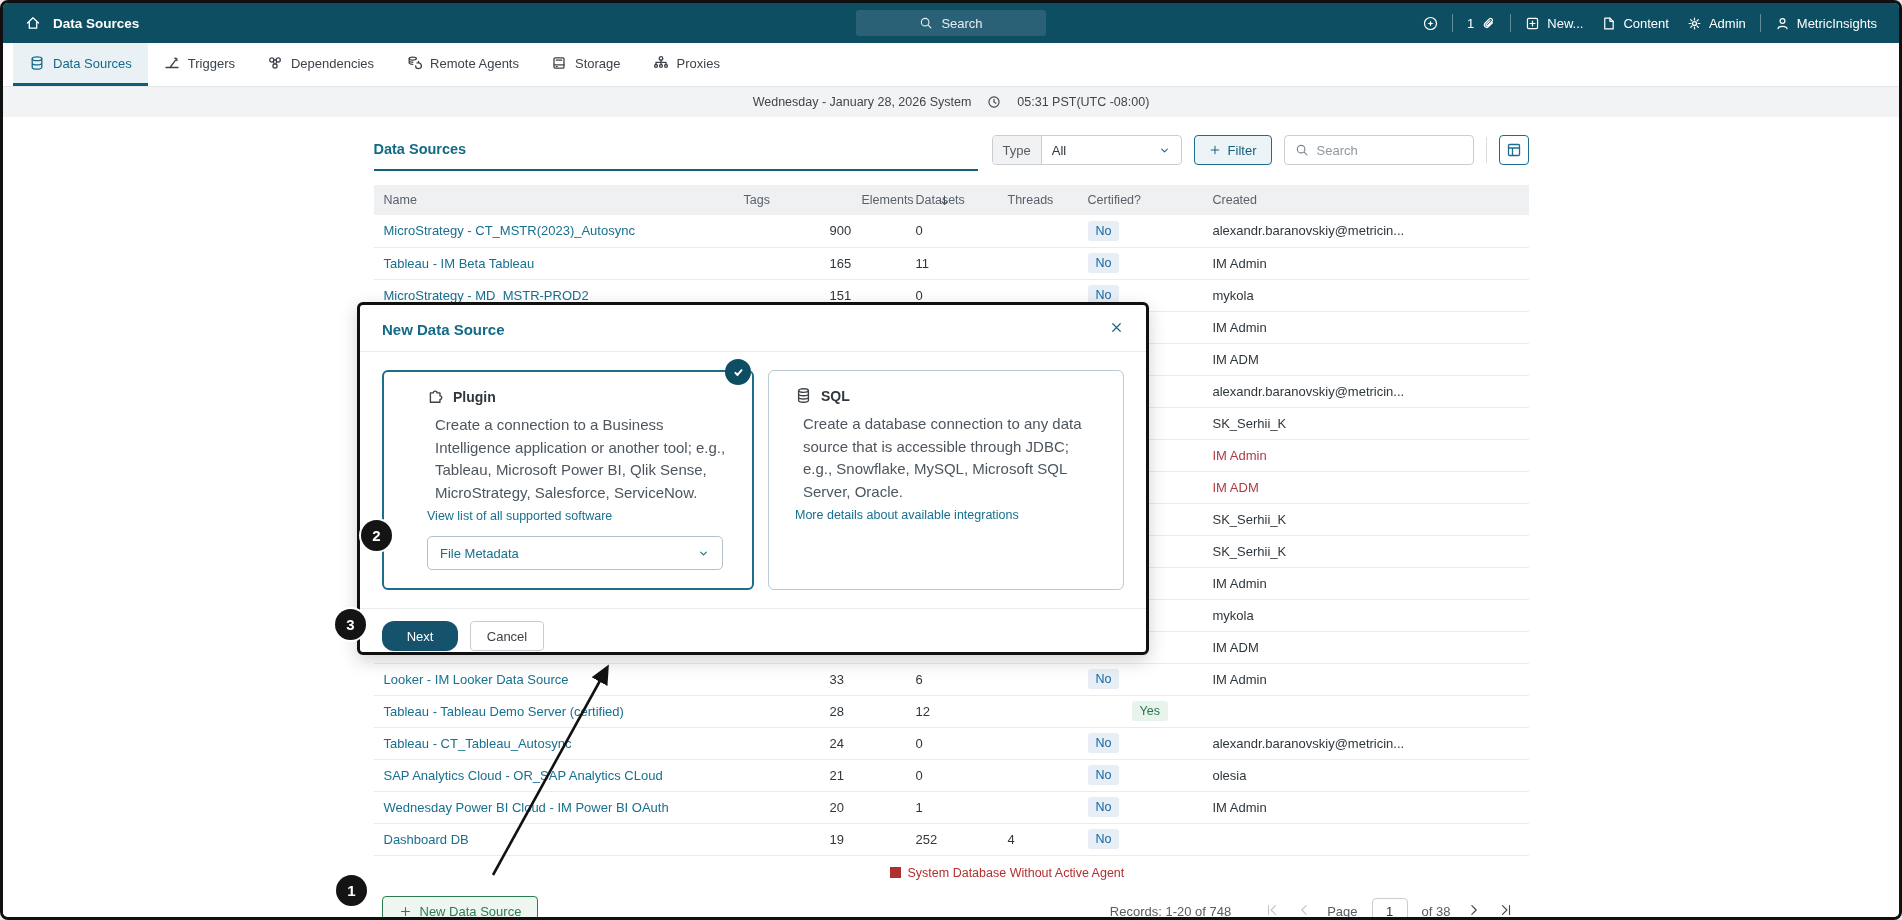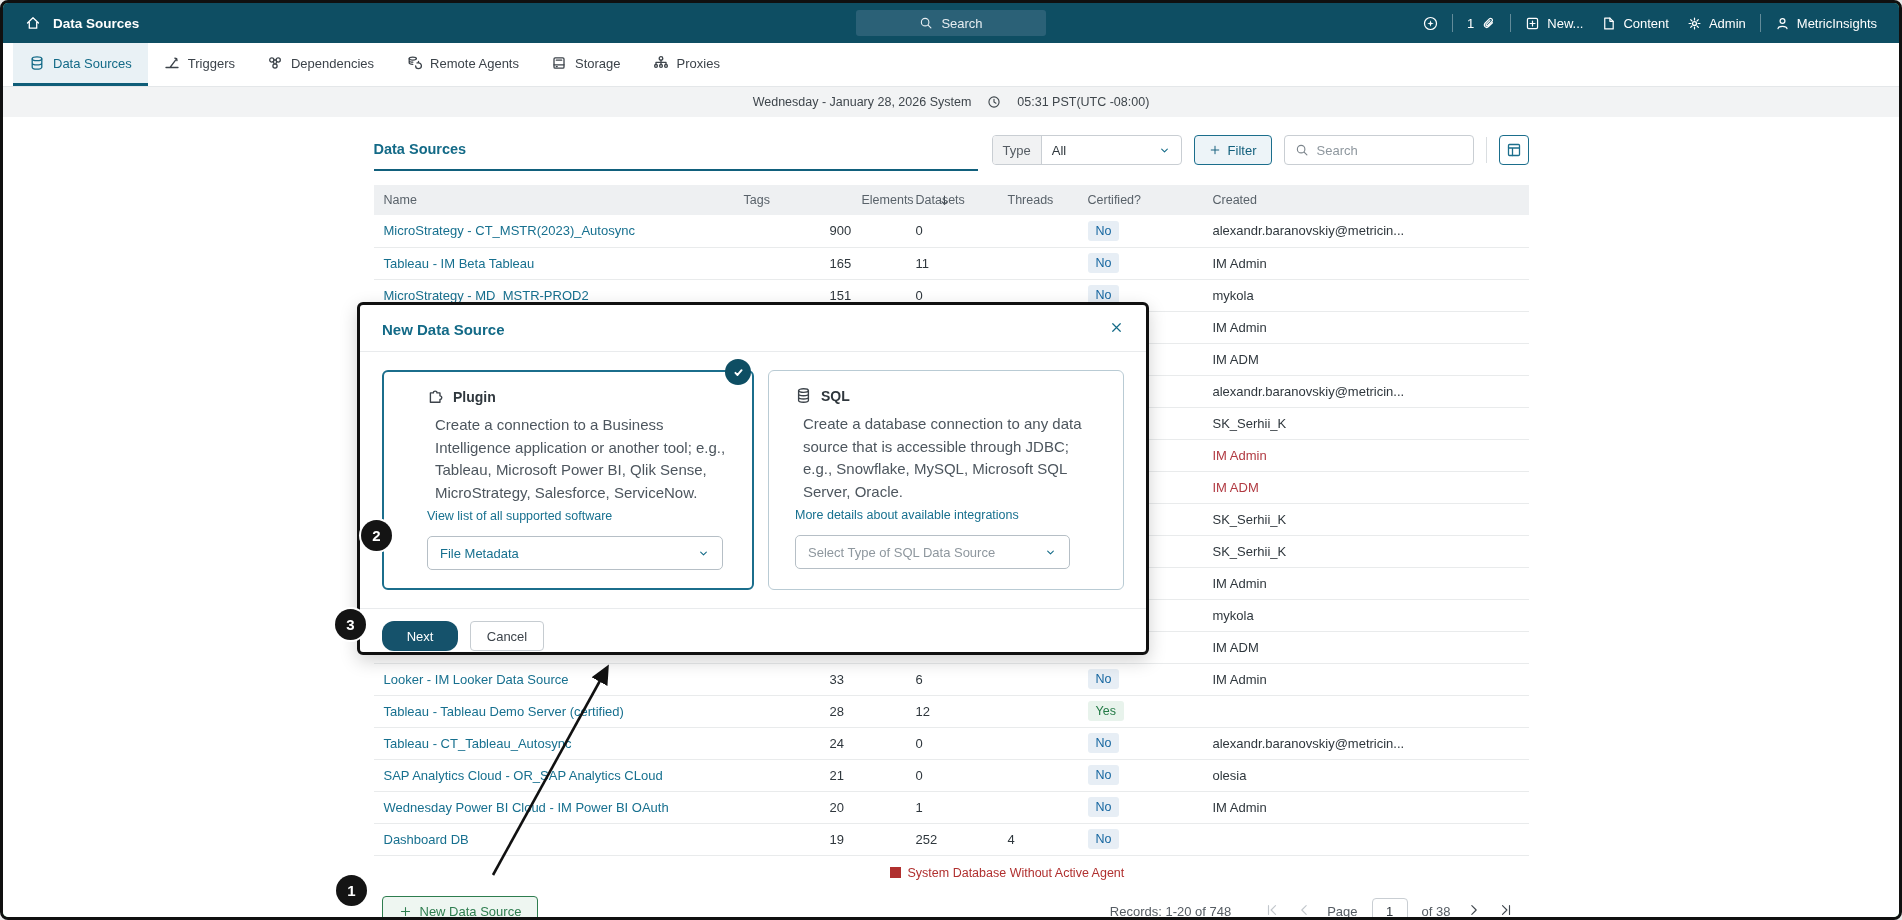--- a/index.html
+++ b/index.html
@@ -75,21 +75,21 @@
   thead th { background:#eef0f2; height:30px; text-align:left; font-weight:normal;
              color:#59626a; font-size:12.5px; padding:0 0 0 10px; cursor:pointer; }
   thead th .th-wrap { display:flex; align-items:center; gap:24px;padding-left:32px; }
   thead th .icn { width:13px; height:13px; color:#3c434a; }
   tbody td { height:32px; border-bottom:1px solid #e9ebec; padding:0 0 0 10px;
              font-size:13px; color:#2f373d; white-space:nowrap; overflow:hidden; }
   td a.name-link { color:#17708f; text-decoration:none; cursor:pointer; }
   .badge { display:inline-block; min-width:24px; text-align:center; padding:3px 8px;
            border-radius:3px; font-size:12.5px; }
   .badge.no  { background:#e7eef5; color:#1566a0; }
-  .badge.yes { background:#e8f3ec; color:#237a46; }
+  .badge.yes { background:#e8f3ec; color:#237a46;margin-left:44px; }
   .cell-icon { background:none; border:none; cursor:pointer; padding:0; }
   .cell-icon .icn { width:17px; height:17px; }
   .dep-col  { color:#2a7d9c; }
   .trash-col{ color:#40474e; }
   tr.alert td, tr.alert .dep-col, tr.alert .trash-col { color:#b13a42; }
 
   .legend { display:flex; align-items:center; gap:7px; margin:10px 0 0 516px;
             color:#b0302f; font-size:12.5px; }
   .legend-sq { width:11px; height:11px; background:#b0302f; display:inline-block; }
 
@@ -861,28 +861,20 @@
           <span class="icn">
               <svg viewBox="0 0 16 16">
                 <ellipse cx="8" cy="3.4" rx="4.6" ry="1.7"></ellipse>
                 <path d="M3.4 3.4v9.2c0 .9 2 1.7 4.6 1.7s4.6-.8 4.6-1.7V3.4M3.4 6.5c0 .9 2 1.7 4.6 1.7s4.6-.8 4.6-1.7M3.4 9.6c0 .9 2 1.7 4.6 1.7s4.6-.8 4.6-1.7"></path>
               </svg>
             </span>
           <span>SQL</span>
         </div>
         <div class="opt-desc">Create a database connection to any data source that is accessible through JDBC; e.g., Snowflake, MySQL, Microsoft SQL Server, Oracle.</div>
         <a class="opt-link">More details about available integrations</a>
-        <div class="opt-select">
-          <span>Select Type of SQL Data Source</span>
-          <span class="icn">
-              <svg viewBox="0 0 16 16">
-                <path d="m4.5 6.2 3.5 3.6 3.5-3.6"></path>
-              </svg>
-            </span>
-        </div>
       </div>
     </div>
     <div class="modal-foot">
       <button class="btn-next">Next</button>
       <button class="btn-cancel">Cancel</button>
     </div>
   </div>
 
   <svg class="annot-arrow">
     <defs>

